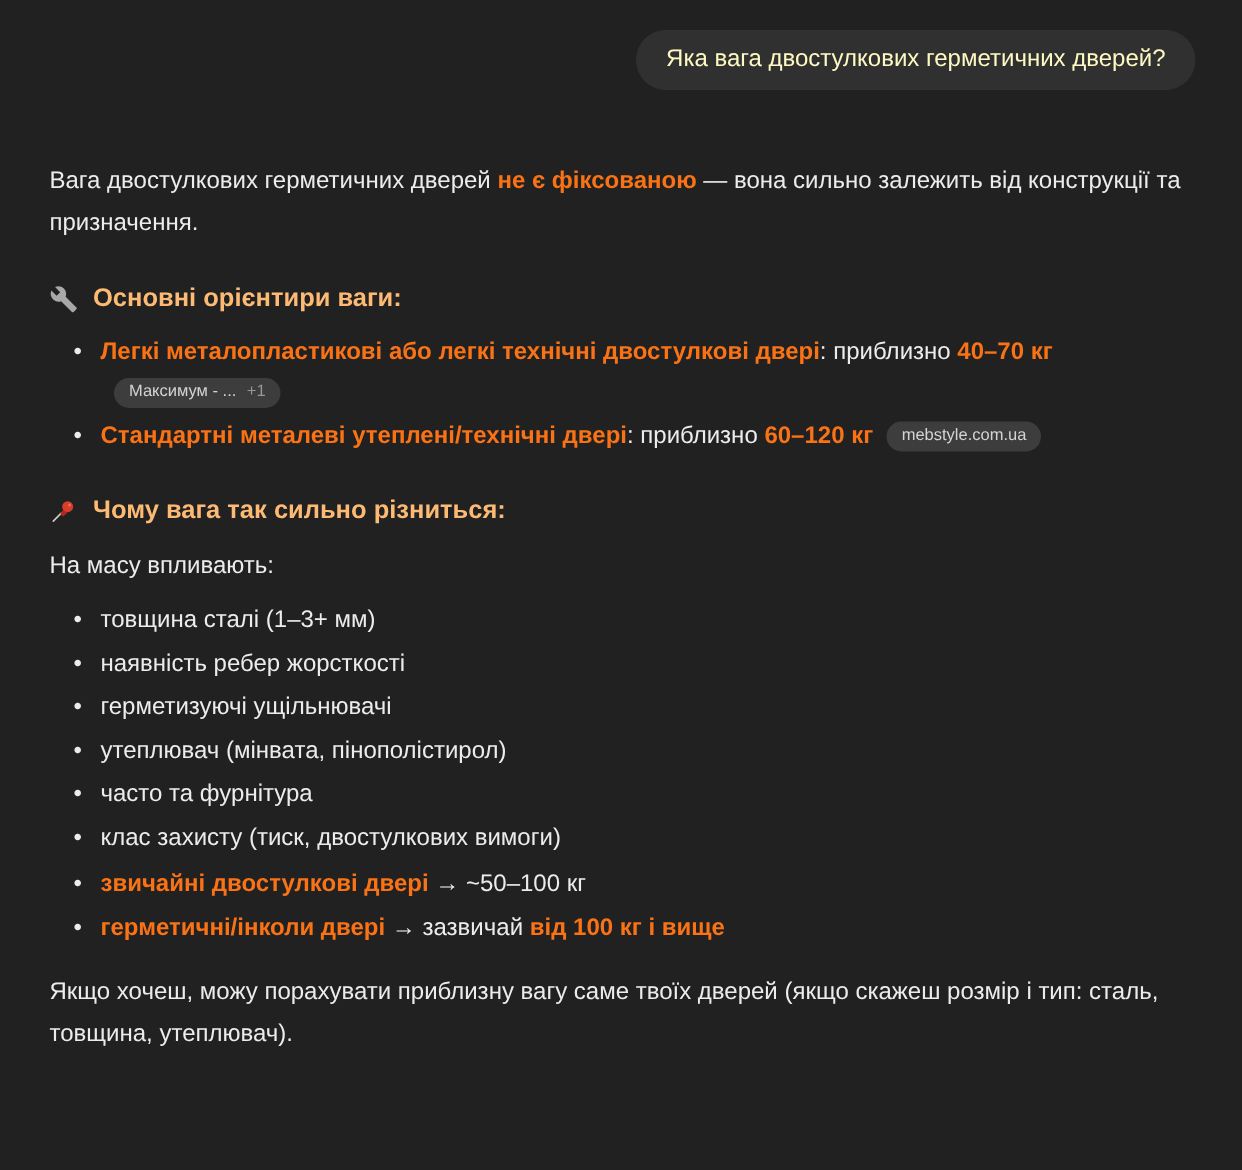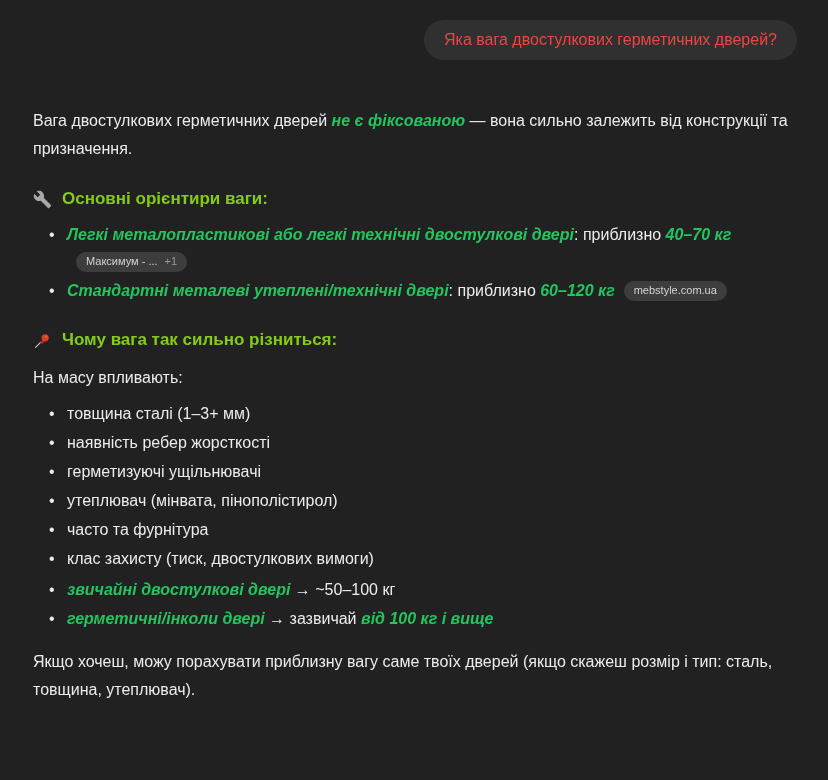--- a/index.html
+++ b/index.html
@@ -10,36 +10,36 @@
     font-family: "Liberation Sans", "DejaVu Sans", sans-serif;
     font-size: 16px;
     overflow: hidden;
   }
   .page { padding: 20px 31px 0 33px; }
 
   
   .user-row { display: flex; justify-content: flex-end; }
   .bubble {
     background: #303030;
-    color: #ef4444;
+    color: #fef9c3;
     border-radius: 20px;
     padding: 9px 20px;
     font-size: 16px;
     line-height: 22px;
     max-width: 560px;
   }
 
   
   .assistant { margin-top: 47px; max-width: 764px; }
   .assistant p { line-height: 28px; }
-  .b { font-weight: 700; color: #22c55e; font-style: italic; }
+  .b { font-weight: 700; color: #f97316; }
 
   h3.sec {
     display: flex; align-items: center; gap: 10px;
-    font-size: 17px; font-weight: 700; color: #84cc16;
+    font-size: 17px; font-weight: 700; color: #fdba74;
     margin: 26px 0 12px 0;
   }
   h3.sec .hicon { display: inline-flex; width: 19px; height: 19px; flex: 0 0 auto; }
   h3.sec .hicon svg { width: 19px; height: 19px; }
 
   ul { list-style: none; padding-left: 14px; margin: 0 0 4px 0; }
   li {
     position: relative;
     padding-left: 18px;
     line-height: 27px;

